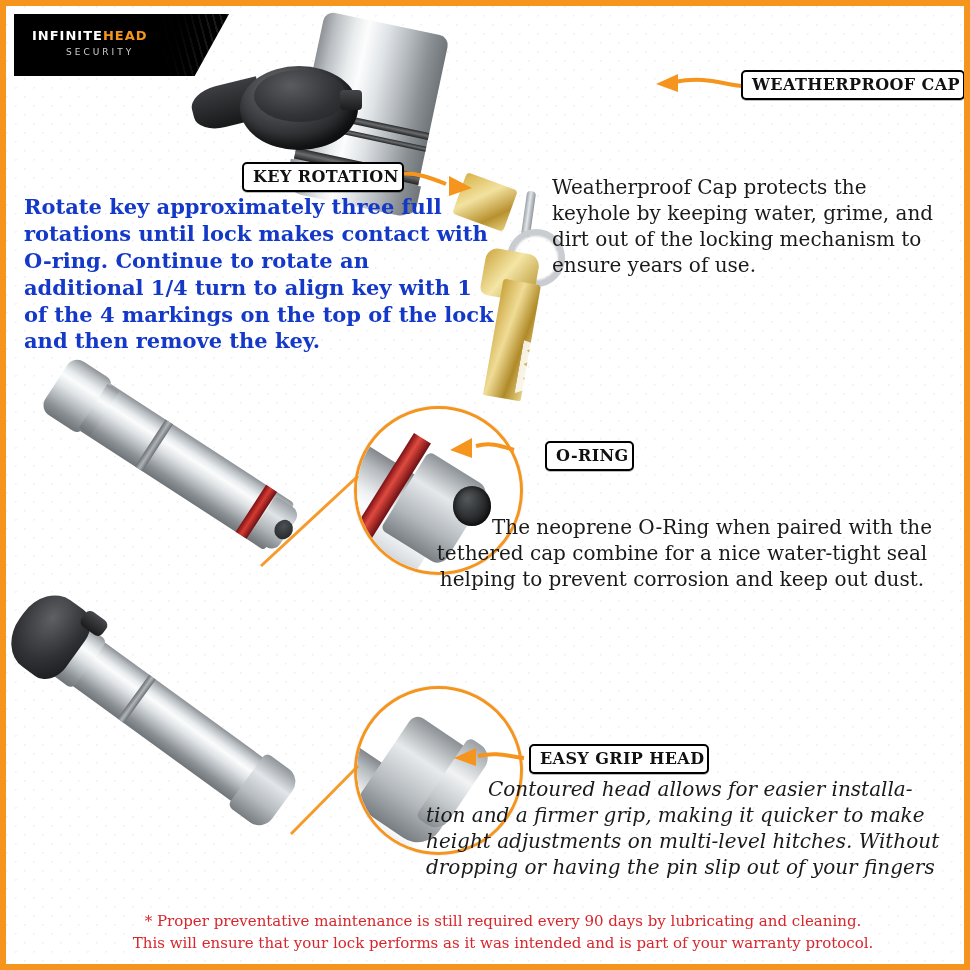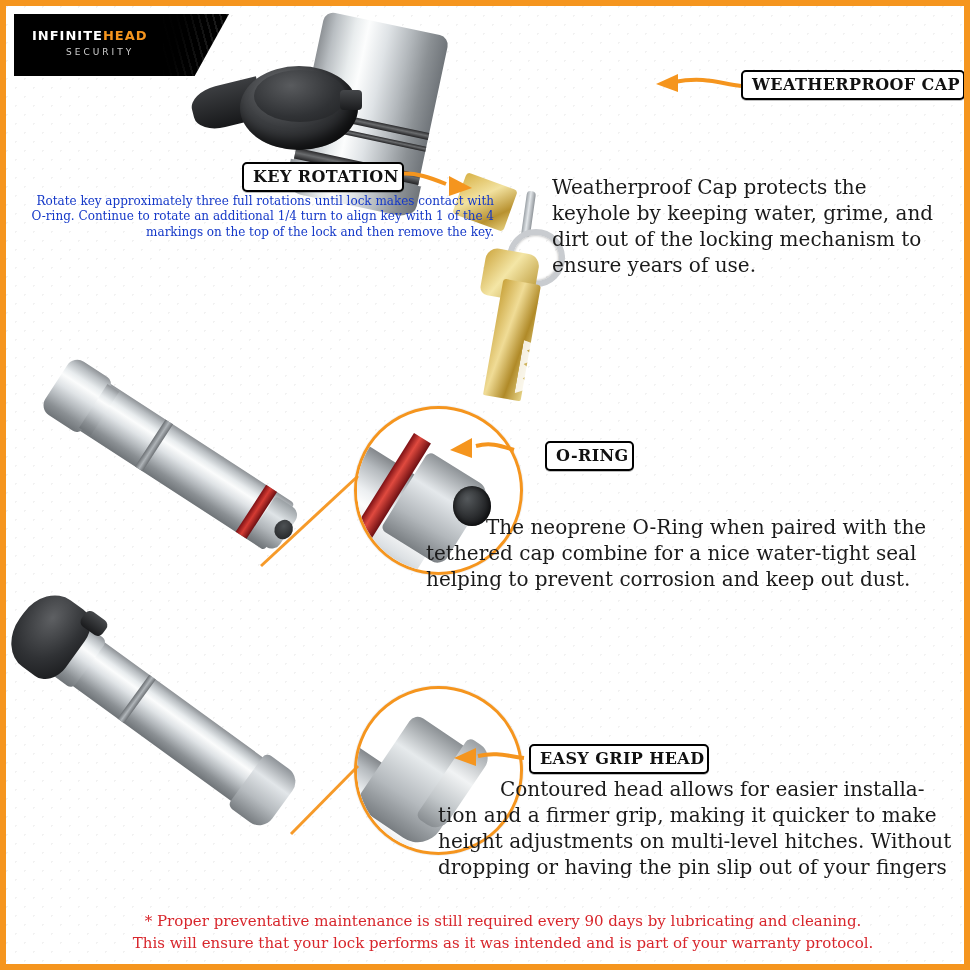--- a/index.html
+++ b/index.html
@@ -90,25 +90,24 @@
   .desc {
     position: absolute;
     font-family: "DejaVu Serif", serif;
     font-size: 20px;
     line-height: 1.30;
     color: #1a1a1a;
   }
   .bluetext {
     position: absolute;
     font-family: "DejaVu Serif", serif;
-    font-weight: normal;
-    font-size: 12px;
+    font-weight: bold;
+    font-size: 21px;
     line-height: 1.28;
     color: #1438C8;
-    text-align: right;
   }
   .footnote {
     position: absolute;
     left: 0;
     right: 0;
     text-align: center;
     font-family: "DejaVu Serif", serif;
     font-size: 15px;
     line-height: 1.35;
     color: #D8262C;
@@ -424,20 +423,20 @@
 
   <div class="callout" style="left:735px; top:64px;">WEATHERPROOF CAP</div>
   <div class="callout" style="left:236px; top:156px;">KEY ROTATION</div>
   <div class="callout" style="left:539px; top:435px;">O-RING</div>
   <div class="callout" style="left:523px; top:738px;">EASY GRIP HEAD</div>
 
   <div class="desc" style="left:546px; top:168px; width:390px;">Weatherproof Cap protects the keyhole by keeping water, grime, and dirt out of the locking mechanism to ensure years of use.</div>
 
   <div class="bluetext" style="left:18px; top:188px; width:470px;">Rotate key approximately three full rotations until lock makes contact with O-ring. Continue to rotate an additional 1/4 turn to align key with 1 of the 4 markings on the top of the lock and then remove the key.</div>
 
-  <div class="desc" style="left:420px; top:508px; width:512px; text-indent:60px;">The neoprene O-Ring when paired with the tethered cap combine for a nice water-tight seal helping to prevent corrosion and keep out dust.</div>
-
-  <div class="desc" style="left:432px; top:770px; width:514px; text-indent:62px;">Contoured head allows for easier installa-tion and a firmer grip, making it quicker to make height adjustments on multi-level hitches. Without dropping or having the pin slip out of your fingers</div>
+  <div class="desc" style="left:420px; top:508px; width:512px; text-indent:60px;text-align:center;">The neoprene O-Ring when paired with the tethered cap combine for a nice water-tight seal helping to prevent corrosion and keep out dust.</div>
+
+  <div class="desc" style="left:420px; top:770px; width:514px; text-indent:62px;font-style:italic;">Contoured head allows for easier installa-tion and a firmer grip, making it quicker to make height adjustments on multi-level hitches. Without dropping or having the pin slip out of your fingers</div>
 
   <div class="footnote" style="top:905px;">* Proper preventative maintenance is still required every 90 days by lubricating and cleaning.</div>
   <div class="footnote" style="top:927px;">This will ensure that your lock performs as it was intended and is part of your warranty protocol.</div>
 
 </div>
 
 </body></html>

